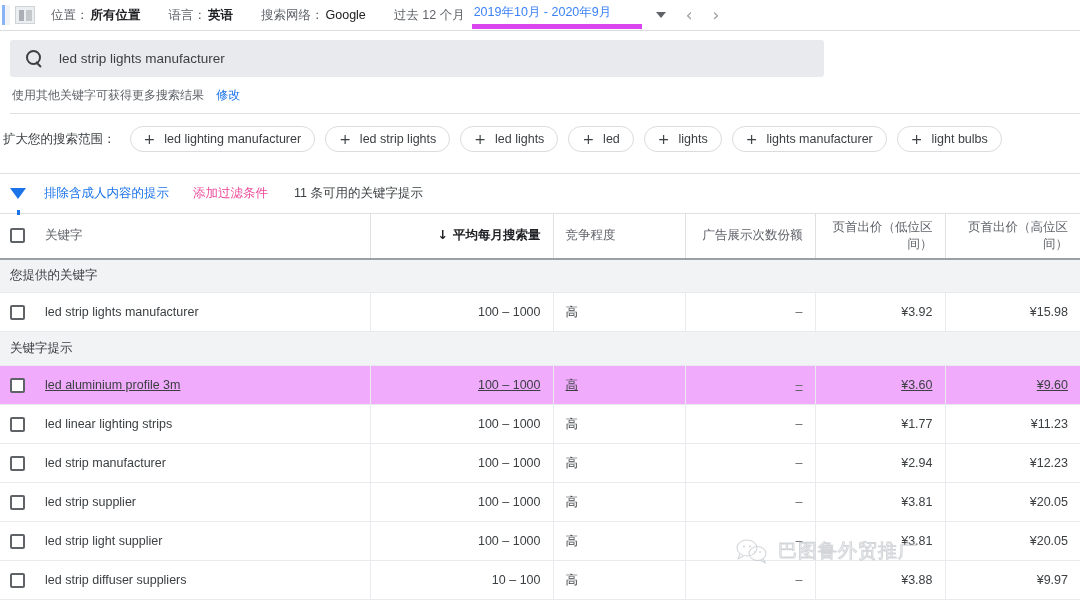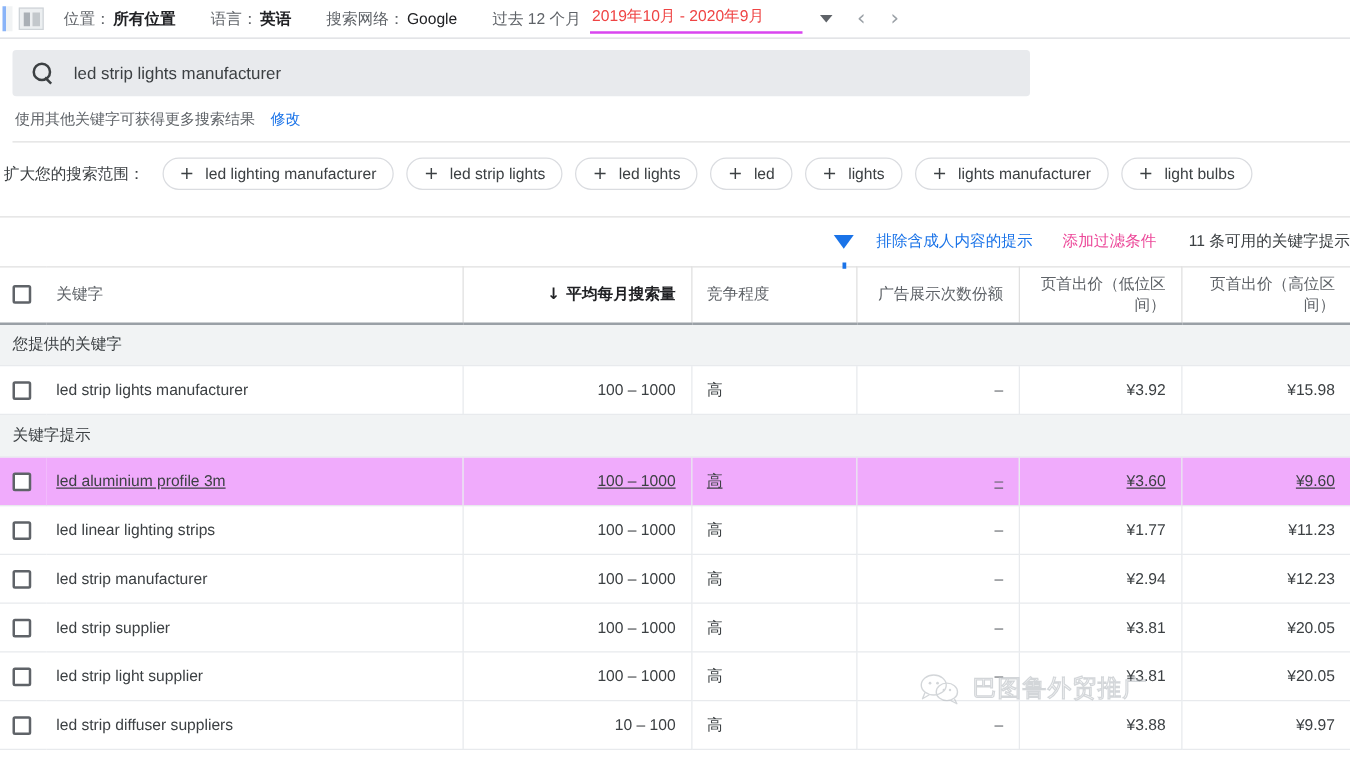--- a/index.html
+++ b/index.html
@@ -43,22 +43,22 @@
     content:""; position:absolute; left:10px; top:3px; width:6px; height:11px;
     background:#c3c8cc;
   }
   .filt { margin-right: 28px; display:flex; align-items:center; }
   .filt .lbl { color: #5f6368; }
   .filt .val { color: #202124; font-weight: 600; margin-left: 2px; }
   .filt-net .val { font-weight: 400; color:#202124; }
   .daterange { display: flex; align-items: center; }
   .daterange .pre { color: #5f6368; margin-right: 7px; }
   .daterange .rng {
-    color: #ef4444;
-    border-bottom: 2px solid #d946ef;
+    color: #3b82f6;
+    border-bottom: 5px solid #d946ef;
     padding: 2px 6px 3px 2px;
     min-width: 170px;
   }
   .caret {
     margin-left: 14px;
     width: 0; height: 0;
     border-left: 5px solid transparent;
     border-right: 5px solid transparent;
     border-top: 6px solid #5f6368;
   }
@@ -126,21 +126,20 @@
   }
 
   .divider2 { height:1px; background:#e0e0e0; margin-top: 21px; }
 
   
   .actionrow {
     display: flex; align-items: center;
     height: 39px;
     padding-left: 10px;
     font-size: 12.5px;
-    justify-content: flex-end;
   }
   .funnel {
     width: 0; height: 0; flex:none;
     border-left: 8px solid transparent;
     border-right: 8px solid transparent;
     border-top: 11px solid #1a73e8;
     position: relative;
     margin-right: 18px;
   }
   .funnel::after{

